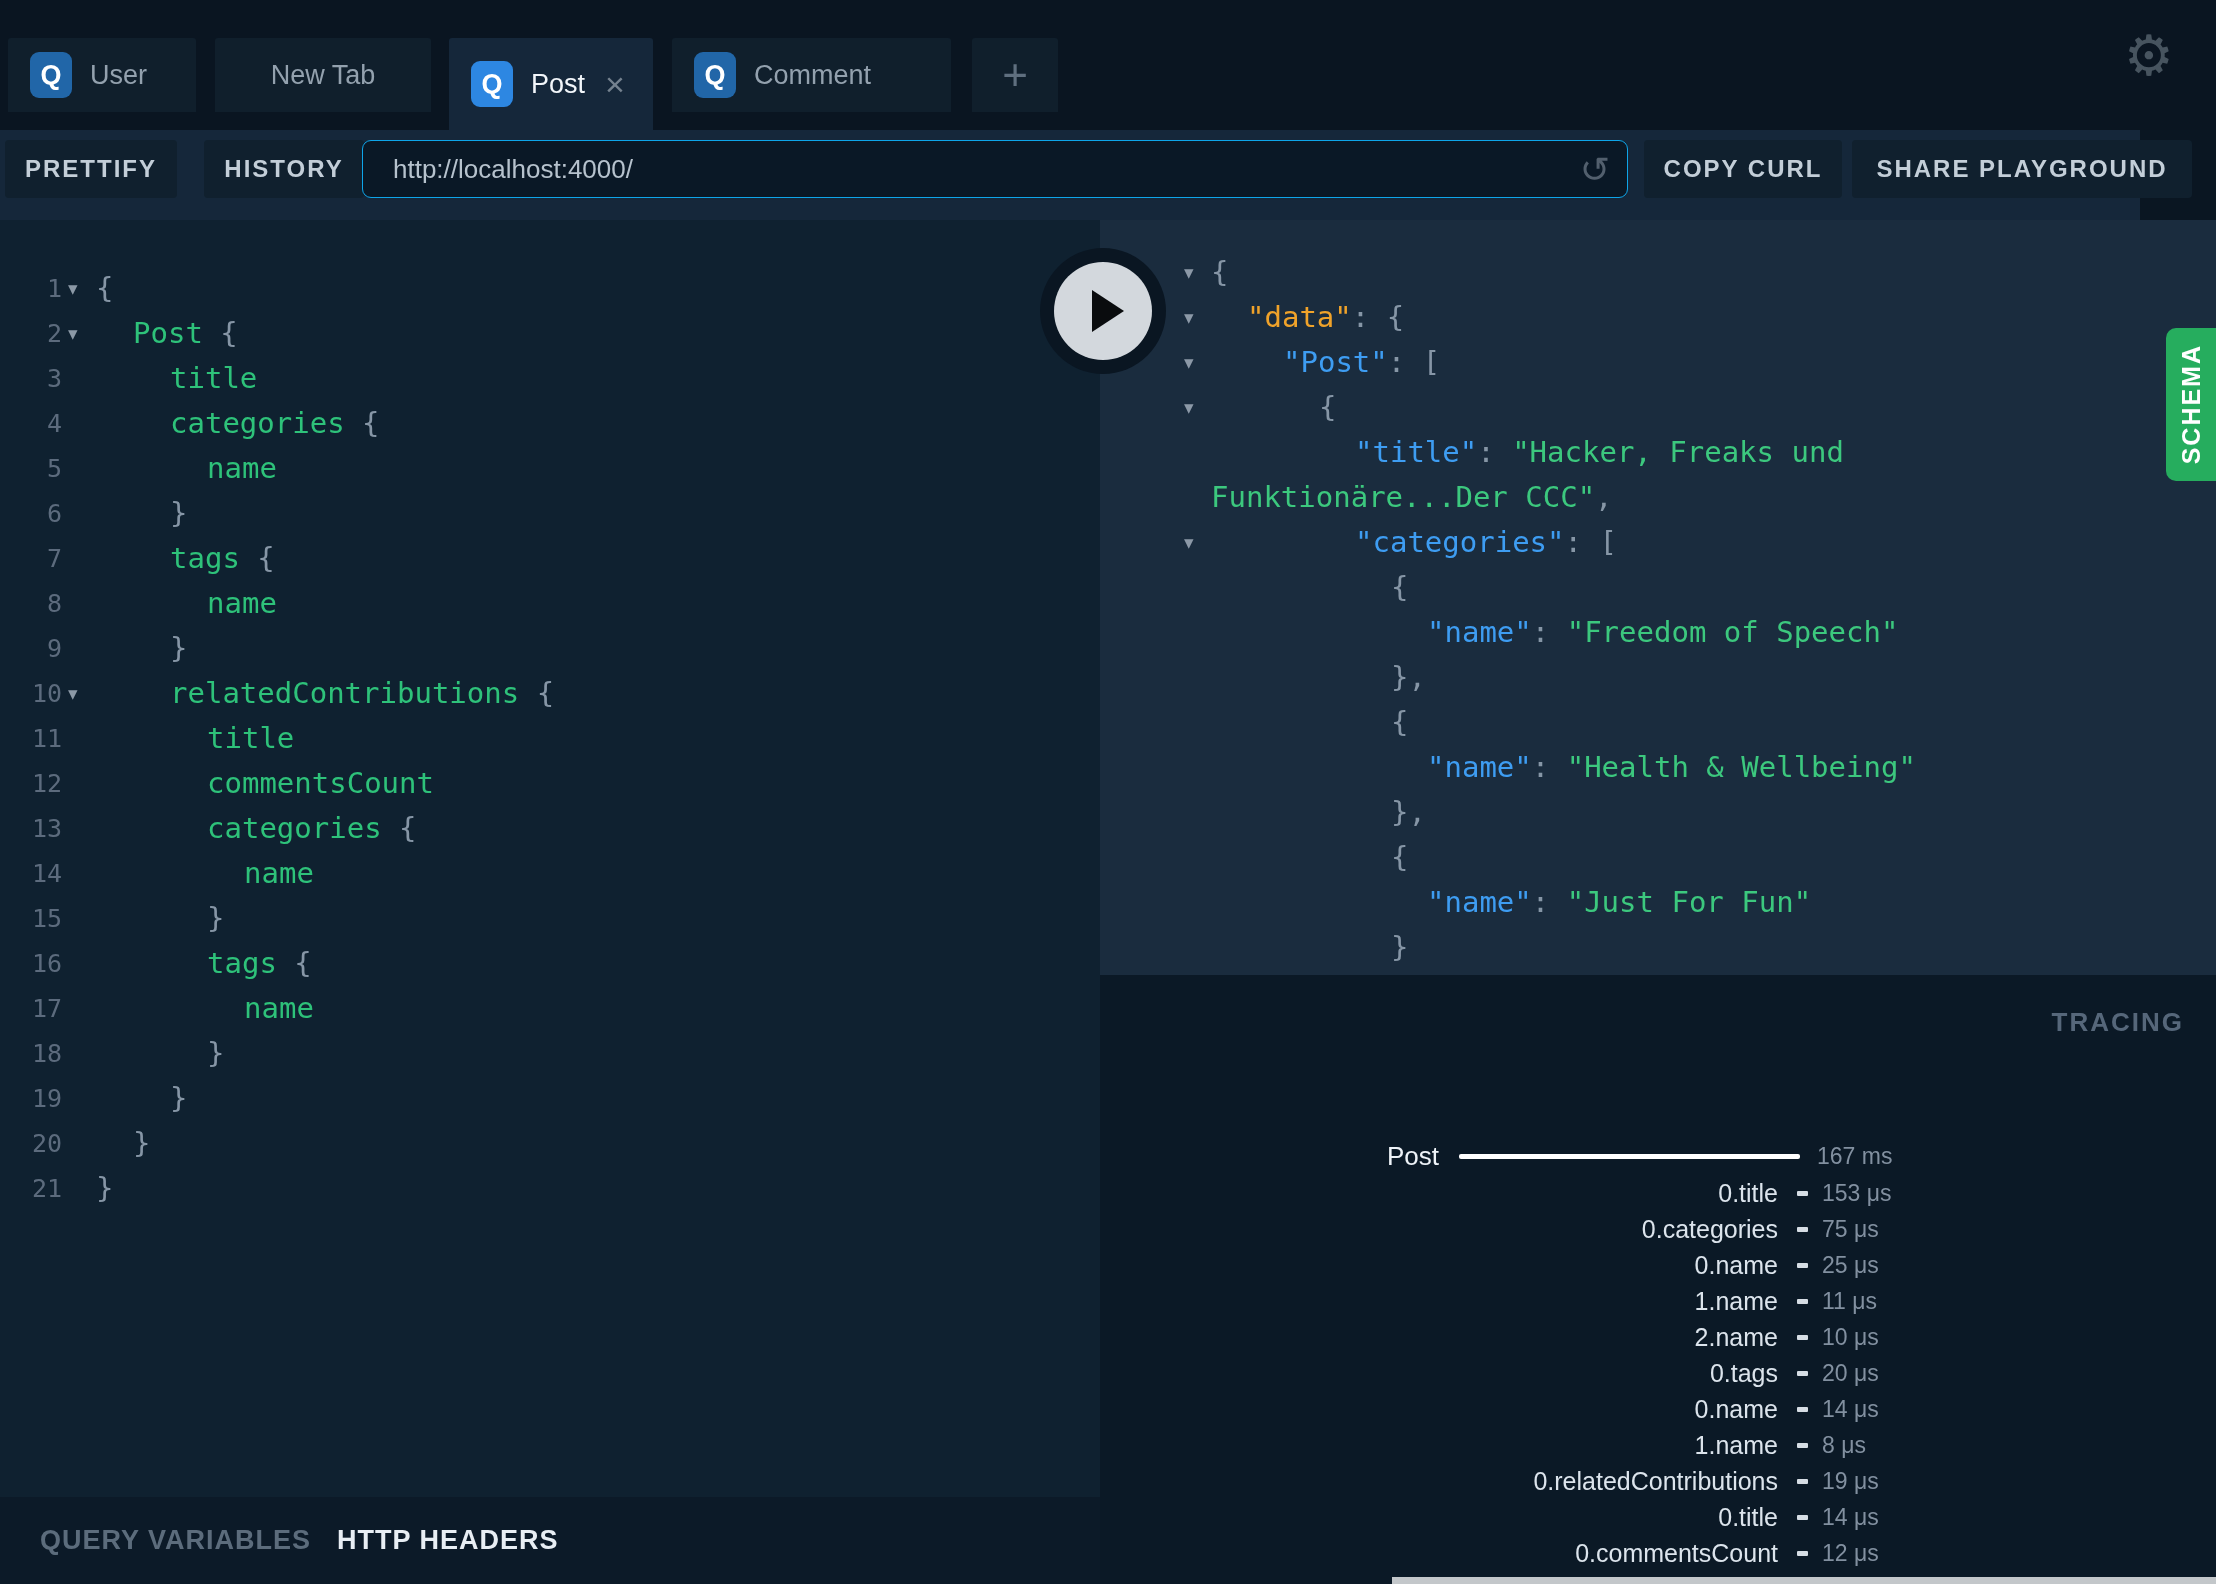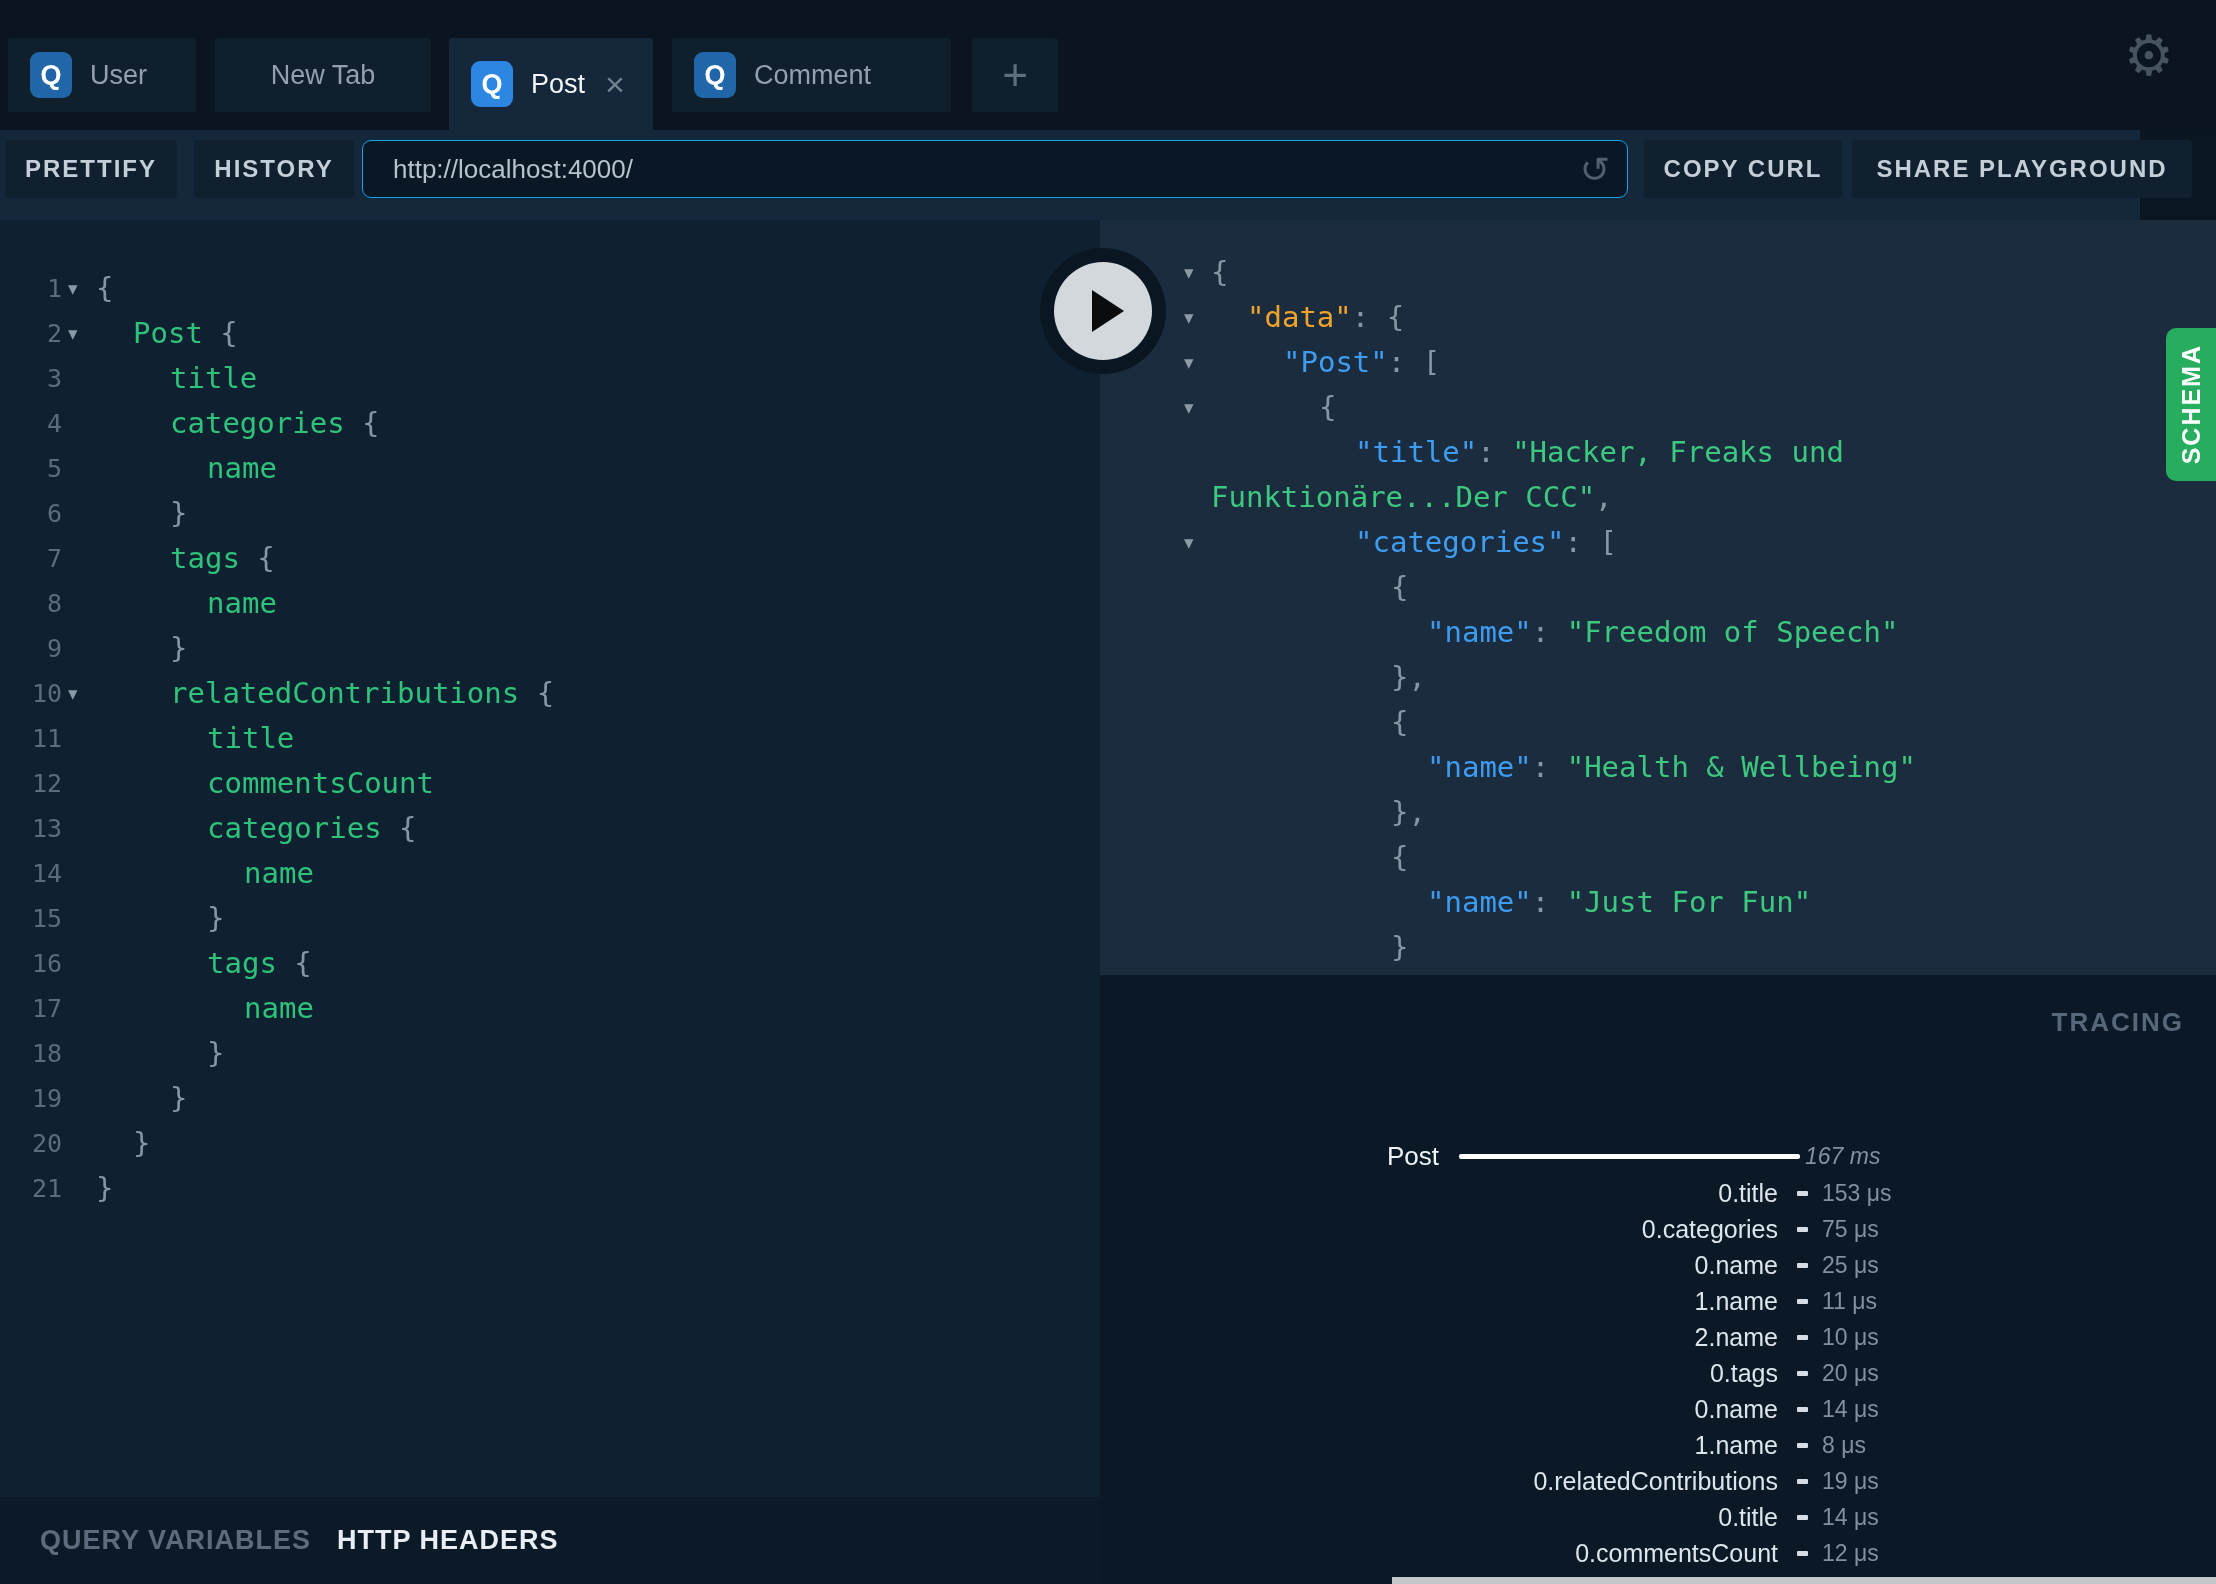--- a/index.html
+++ b/index.html
@@ -22,21 +22,21 @@
   .tab.plus { width:86px; justify-content:center; padding:0; color:#5f6f7f; font-size:44px; font-weight:300; }
   .gear { position:absolute; right:42px; top:28px; font-size:56px; color:#47545f;
           font-family:"DejaVu Sans", sans-serif; cursor:pointer; line-height:1; }
 
   
   .toolbar { position:absolute; left:0; top:130px; width:2140px; height:90px; background:#15273a; }
   .tbtn { position:absolute; top:10px; height:58px; background:#10202e; border:none; border-radius:4px;
           color:#c3ced8; font-family:"Liberation Sans", sans-serif; font-size:24px; font-weight:bold;
           letter-spacing:2px; cursor:pointer; }
   .btn-prettify { left:5px;  width:172px; }
-  .btn-history  { left:194px; width:160px; }
+  .btn-history  { left:204px; width:160px; }
   .btn-copycurl { left:1644px; width:198px; }
   .btn-share    { left:1852px; width:340px; }
   .urlwrap { position:absolute; left:362px; top:10px; width:1266px; height:58px; }
   .url { width:100%; height:100%; background:#0a1826; border:1px solid #0ea5e9; border-radius:9px;
          color:#b6c2cd; font-size:26px; padding:0 70px 0 30px; outline:none;
          font-family:"Liberation Sans", sans-serif; }
   .reload { position:absolute; right:18px; top:9px; font-size:36px; color:#525f6d;
             font-family:"DejaVu Sans", sans-serif; cursor:pointer; }
 
   
@@ -85,21 +85,21 @@
   .tr-title { position:absolute; top:32px; right:32px; color:#56677a; font-size:26px; font-weight:bold;
               letter-spacing:2px; }
   .thead, .trow { position:absolute; left:0; display:flex; align-items:center; height:30px; width:1100px; }
   .thl { color:#eef3f8; font-size:26px; text-align:right; }
   .t-request .thl { width:203px; }
   .t-post .thl { width:339px; }
   .tbar { height:5px; background:#ffffff; border-radius:2px; margin-left:20px; }
   .t-request .tbar { width:82px; }
   .t-post .tbar { width:341px; }
   .t-request .tval { margin-left:24px; }
-  .t-post .tval { margin-left:5px;font-style:italic; }
+  .t-post .tval { margin-left:17px; }
   .trow .tlabel { width:678px; text-align:right; color:#dce4ec; font-size:25px; }
   .tdash { width:11px; height:5px; background:#d6dde4; border-radius:1px; margin-left:19px; }
   .tval { color:#8290a0; font-size:23px; margin-left:14px; }
   .hscroll { position:absolute; left:1392px; top:1577px; width:824px; height:7px; background:#c3c7ca;
              cursor:pointer; z-index:7; }
 
   
   .bottombar { position:absolute; left:0; top:1497px; width:1100px; height:87px; background:#0c1a28;
                display:flex; align-items:center; padding-left:40px; }
   .qv { color:#5c6c7c; font-size:27px; font-weight:bold; letter-spacing:1px; cursor:pointer; }

